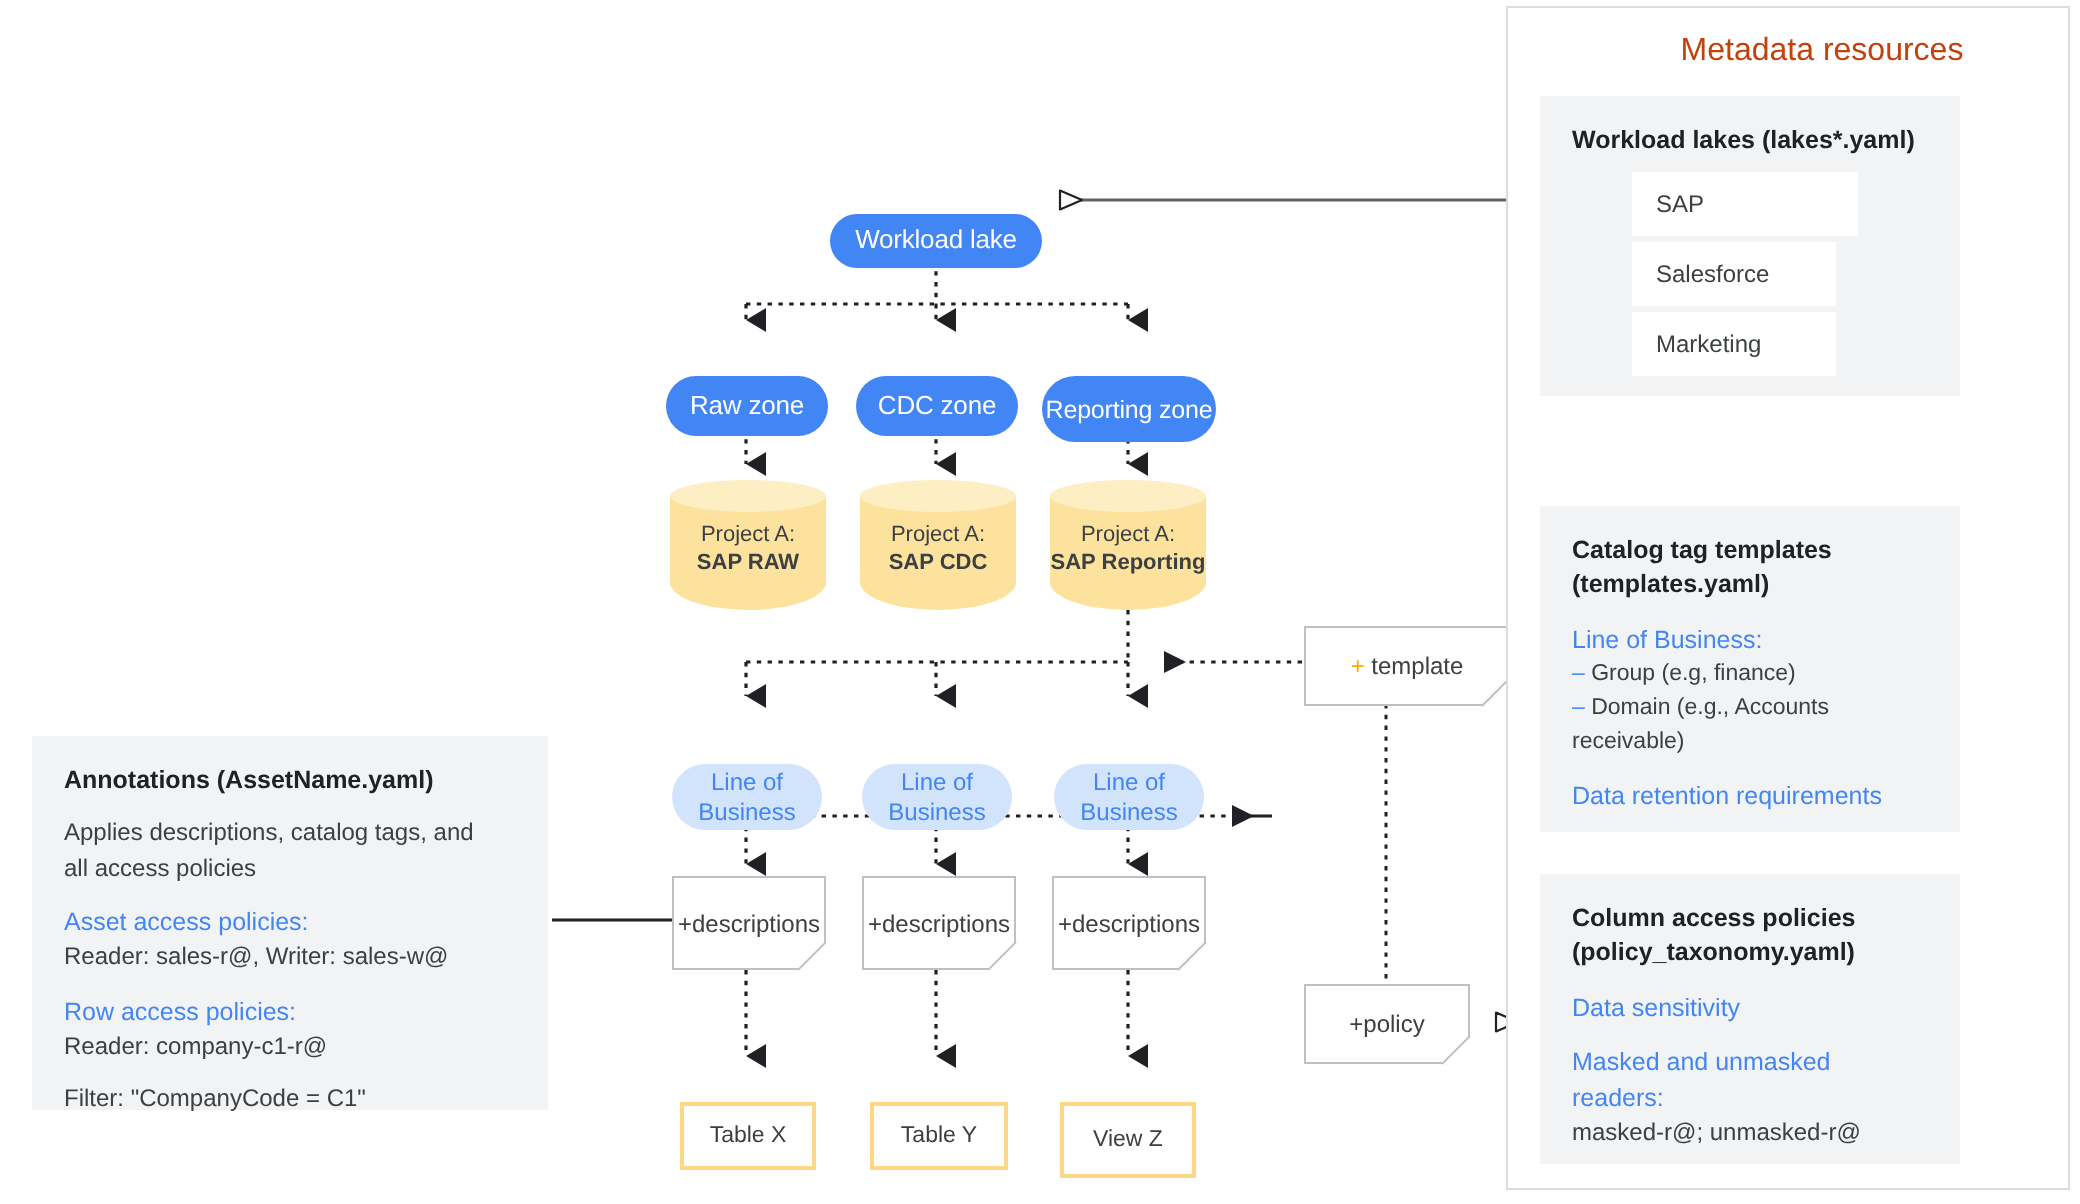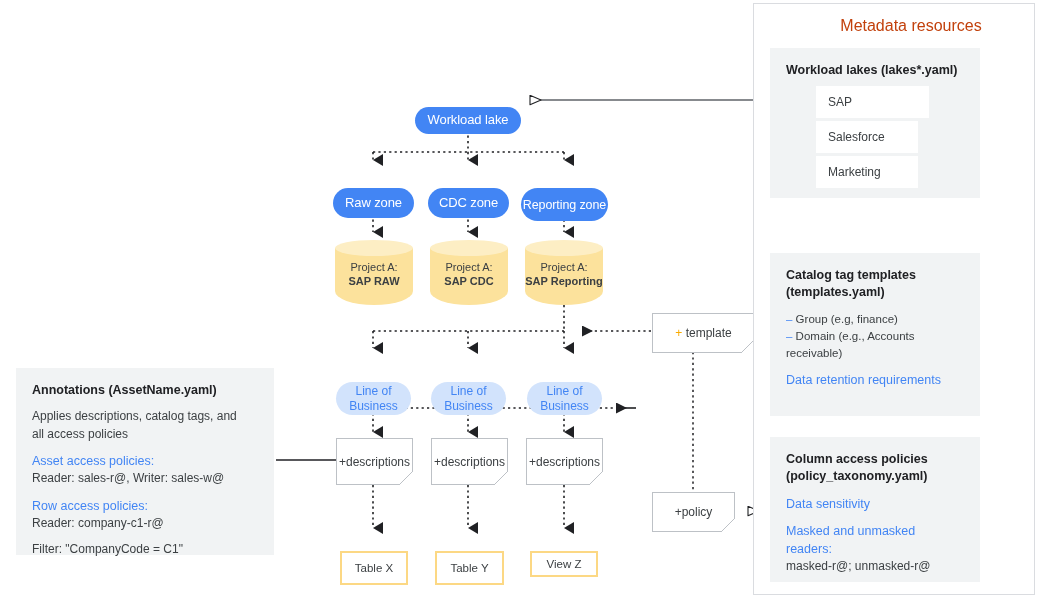--- a/index.html
+++ b/index.html
@@ -361,21 +361,21 @@
       <path d="M0,14 L14,0" stroke="#bdc1c6" stroke-width="1" fill="none"></path>
     </svg>
   </div>
 
   <div class="node box-amber" style="left:340px; top:531px; width:68px; height:34px;">
     <span>Table X</span>
   </div>
   <div class="node box-amber" style="left:435px; top:531px; width:69px; height:34px;">
     <span>Table Y</span>
   </div>
-  <div class="node box-amber" style="left:530px; top:531px; width:68px; height:26px;">
+  <div class="node box-amber" style="left:530px; top:531px; width:68px; height:38px;">
     <span>View Z</span>
   </div>
 
   <div class="note" style="left:652px; top:313px; width:103px; height:40px;">
     <span>
       <span class="note-plus">+</span><span> template</span>
     </span>
     <svg class="fold" viewBox="0 0 14 14">
       <path d="M14,0 L14,14 L0,14 Z" fill="#ffffff"></path>
       <path d="M0,14 L14,0" stroke="#bdc1c6" stroke-width="1" fill="none"></path>
@@ -421,20 +421,21 @@
     <span>Salesforce</span>
   </div>
   <div class="listbox" style="left:816px; top:156px; width:102px; height:32px;">
     <span>Marketing</span>
   </div>
 
   <div class="panel-gray panel-pad" style="left:770px; top:253px; width:210px; height:163px;">
     <div class="panel-title">Catalog tag templates</div>
     <div class="panel-title">(templates.yaml)</div>
     <div class="gap-sm"></div>
+    <div class="blue-head">Line of Business:</div>
     <div class="dash-item">
       <span class="d">–</span><span> Group (e.g, finance)</span>
     </div>
     <div class="dash-item">
       <span class="d">–</span><span> Domain (e.g., Accounts receivable)</span>
     </div>
     <div class="gap-sm"></div>
     <div class="blue-head">Data retention requirements</div>
   </div>
 

